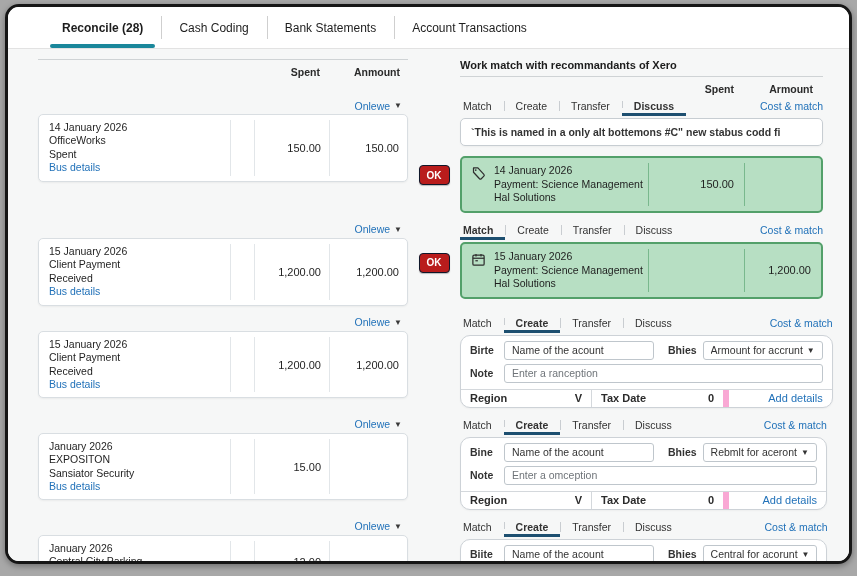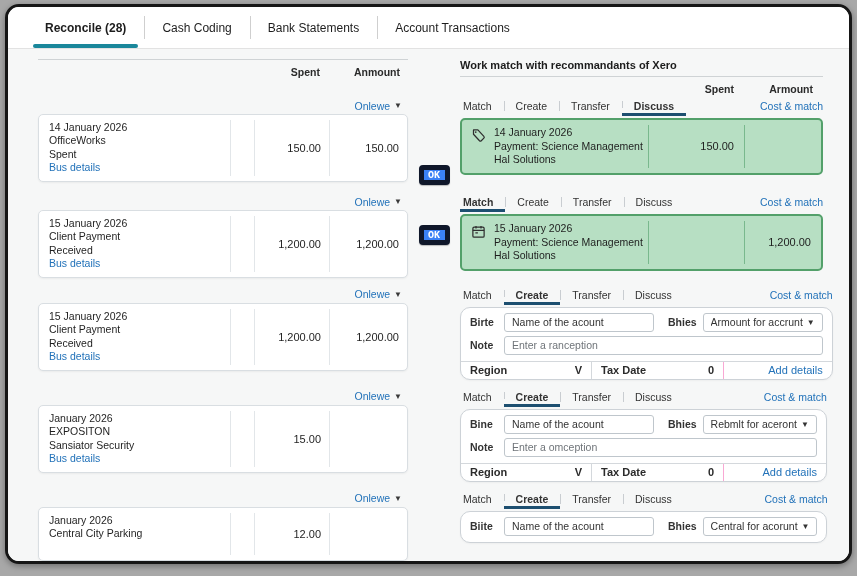--- a/index.html
+++ b/index.html
@@ -15,21 +15,21 @@
     width: 847px; height: 560px;
     background: #fff;
     border: 3px solid #161616;
     border-radius: 14px;
     overflow: hidden;
     box-shadow: 0 2px 6px rgba(0,0,0,.35);
   }
   
   .tabbar {
     height: 42px; display: flex; align-items: stretch;
-    padding-left: 19px; background: #fff;
+    padding-left: 36px; background: #fff;
     border-bottom: 1px solid #e2e2e2;
   }
   .wtab {
     display: flex; align-items: center; padding: 0 18px;
     font-size: 12px; color: #1d1d1d; position: relative; cursor: pointer;
     white-space: nowrap;
   }
   .wtab + .wtab::before {
     content: ""; position: absolute; left: 0; top: 9px; bottom: 9px;
     width: 1px; background: #cfcfcf;
@@ -62,24 +62,24 @@
   }
   .stmt-main { flex: 1; padding: 6px 10px; font-size: 10.5px; line-height: 1.28; color: #1f1f1f; }
   .l-link { color: #2272b9; cursor: pointer; text-decoration: none; display: inline-block; }
   .lcell { border-left: 1px solid #e2e6e9; margin: 5px 0; display: flex; align-items: center; justify-content: flex-end; font-size: 11px; color: #1f1f1f; }
   .lcell.gap   { width: 24px; }
   .lcell.spent { width: 75px; padding-right: 8px; }
   .lcell.amount{ width: 78px; padding-right: 8px; }
   
   .sec-ok { display: flex; justify-content: center; align-items: flex-start; }
   .ok {
-    width: 31px; height: 20px; background: #3b82f6; border: 5px solid #0f172a;
+    width: 31px; height: 20px; background: #b91c1c; border: 1px solid #0f172a;
     border-radius: 4px; color: #fff; font-size: 10px; font-weight: bold;
     cursor: pointer; box-shadow: 0 1px 1px rgba(0,0,0,.25);
-    font-family: Liberation Mono, monospace;
+    font-family: Liberation Sans, sans-serif;
   }
   .ok.pos1 { margin-top: 68px; }
   .ok.pos2 { margin-top: 32px; }
   
   .rtabs { display: flex; align-items: flex-end; font-size: 10.5px; color: #333; height: 19px; position: relative; }
   .rtab { padding: 2px 12px 4px; position: relative; cursor: pointer; }
   .rtab:first-child { padding-left: 3px; }
   .rtab + .rtab::before { content: ""; position: absolute; left: 0; top: 3px; bottom: 5px; width: 1px; background: #c9cdd1; }
   .rtab.active { font-weight: bold; padding-bottom: 1px; border-bottom: 3px solid #1d4f70; }
   .cost-match { margin-left: auto; color: #2272b9; cursor: pointer; padding-bottom: 4px; text-decoration: none; }
@@ -114,21 +114,21 @@
     flex: 1; height: 19px; border: 1px solid #bfc6cc; border-radius: 3px;
     display: flex; align-items: center; padding: 0 7px; gap: 4px; cursor: pointer;
     background: #fff; font-size: 10.5px; color: #333;
   }
   .cf-select .sel-text { flex: 1; white-space: nowrap; overflow: hidden; }
   .cf-select .caret { color: #333; font-size: 8px; }
   .cf-footer { display: flex; border-top: 1px solid #d4d8dc; height: 18px; font-size: 11px; align-items: stretch; color: #2b2b2b; font-weight: bold; }
   .cff-cell { display: flex; justify-content: space-between; align-items: center; padding: 0 9px; }
   .cff-cell.c1 { width: 130px; }
   .cff-cell.c2 { width: 132px; border-left: 1px solid #d4d8dc; }
-  .cff-cell.c3 { flex: 1; border-left: 1px solid #f9a8d4; justify-content: flex-end; font-weight: normal; }
+  .cff-cell.c3 { flex: 1; border-left: 6px solid #f9a8d4; justify-content: flex-end; font-weight: normal; }
   .blue { color: #2272b9; cursor: pointer; text-decoration: none; }
 </style>
 </head>
 <body>
 
 <div class="frame">
 
   <div class="tabbar">
     <div class="wtab active">Reconcile (28)</div>
     <div class="wtab">Cash Coding</div>
@@ -179,20 +179,21 @@
         <button class="ok pos1">OK</button>
       </div>
       <div>
         <div class="rtabs">
           <span class="rtab">Match</span>
           <span class="rtab">Create</span>
           <span class="rtab">Transfer</span>
           <span class="rtab active">Discuss</span>
           <a class="cost-match">Cost &amp; match</a>
         </div>
+        <input class="comment" value="`This is named in a only alt bottemons #C&quot; new stabus codd fi" style="">
         <div class="match-row">
           <span class="m-icon">
             <svg width="15" height="15" viewBox="0 0 24 24" fill="none" stroke="#2f2f2f" stroke-width="2" stroke-linejoin="round">
                 <path d="M20.6 13.4 L11 3 H4 v7 l9.6 10.4 a2 2 0 0 0 2.8 0 l4.2 -4.2 a2 2 0 0 0 0 -2.8 Z"></path>
                 <circle cx="7.6" cy="6.6" r="1.3" fill="#2f2f2f" stroke="none"></circle>
               </svg>
           </span>
           <div class="m-main">
             <div>14 January 2026</div>
             <div>Payment: Science Management</div>

